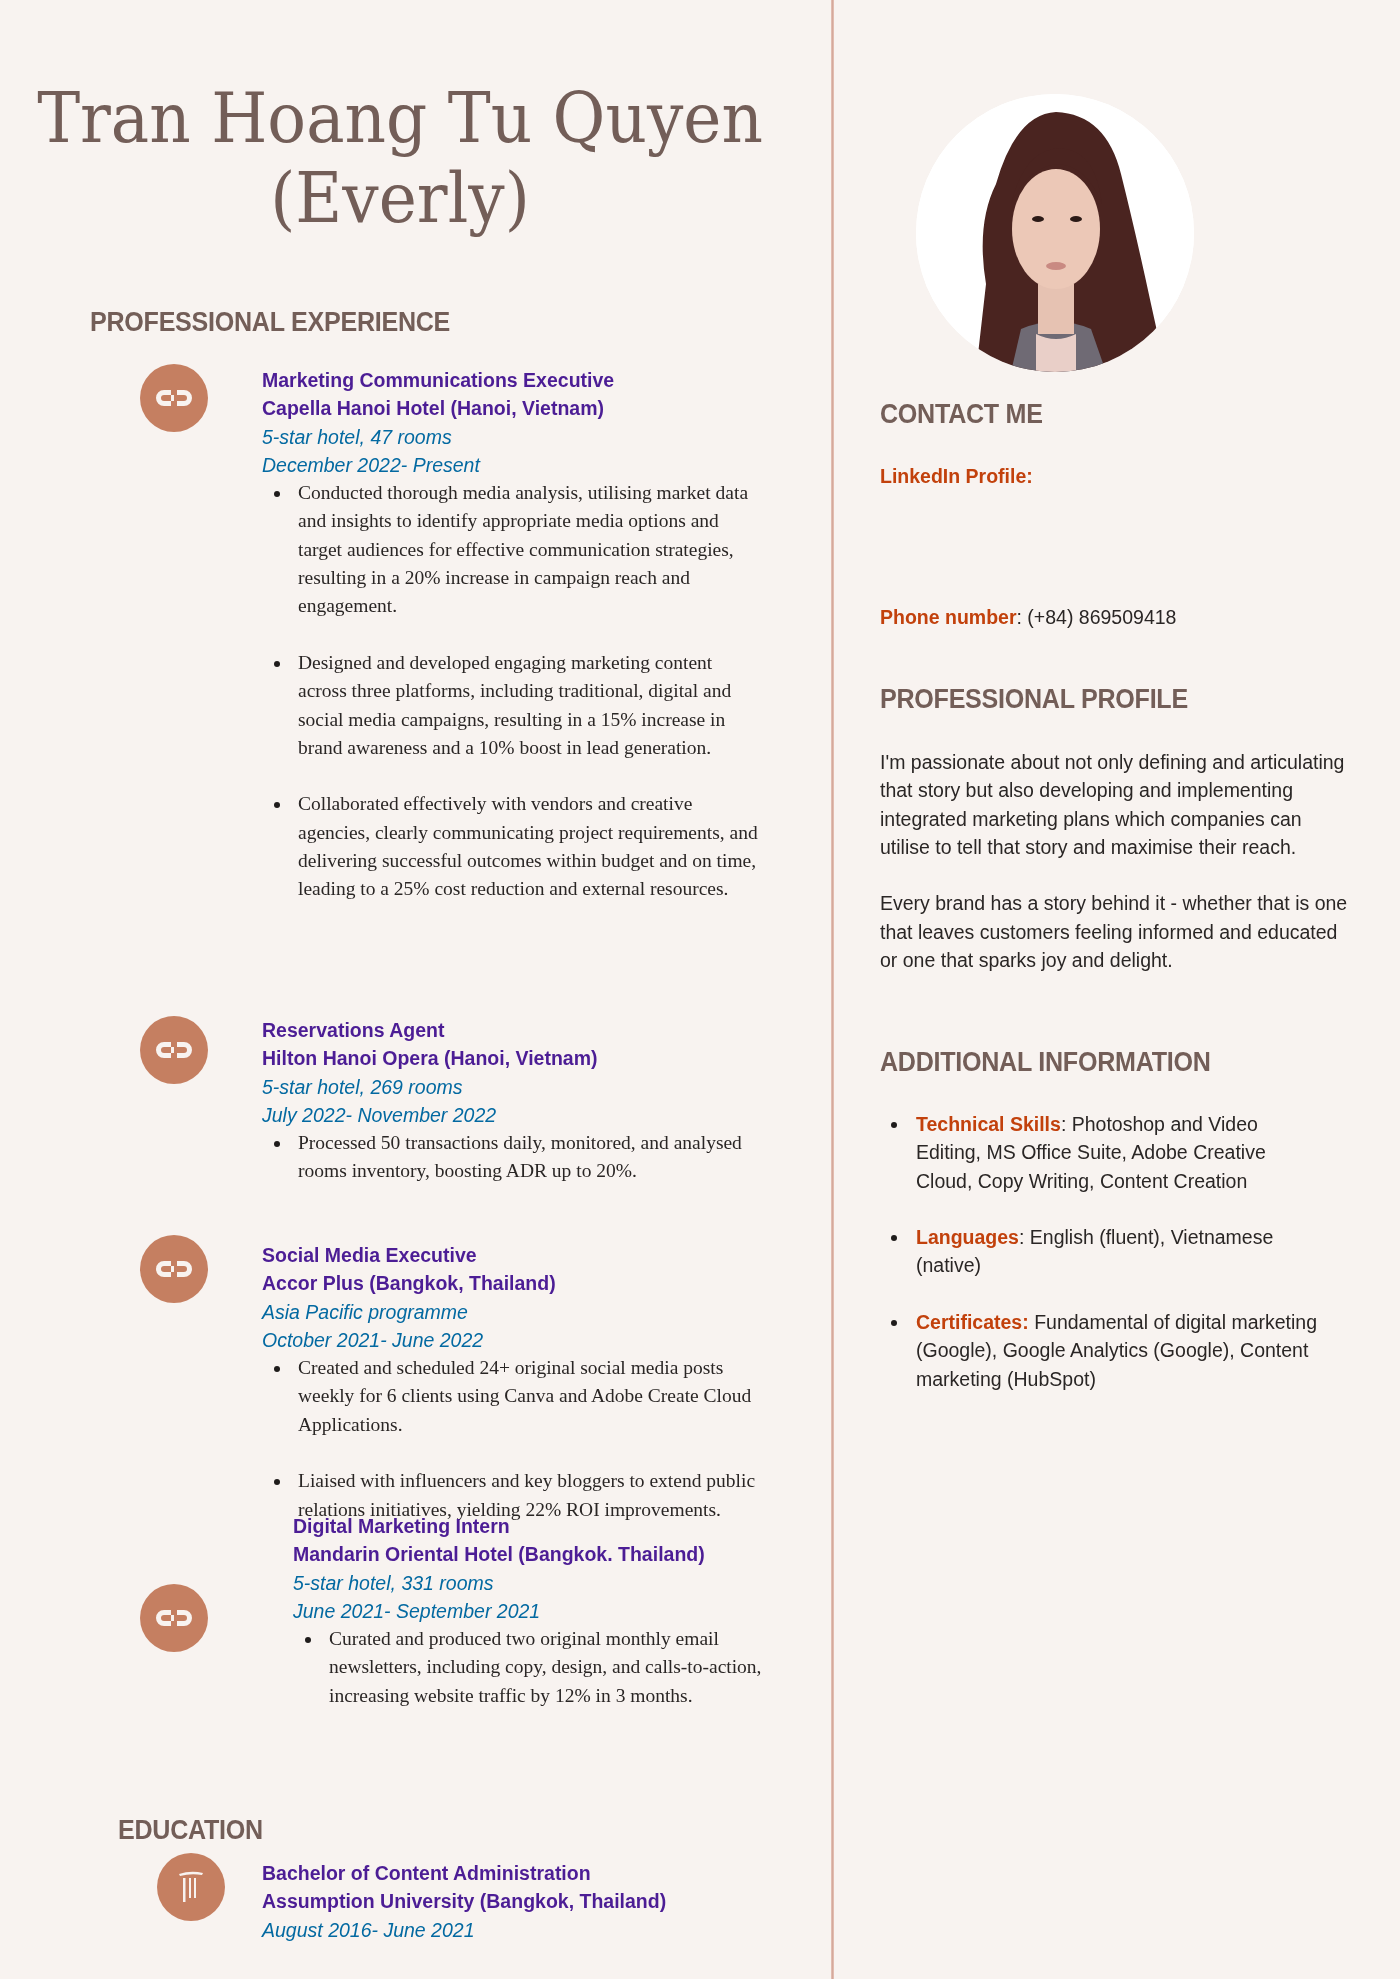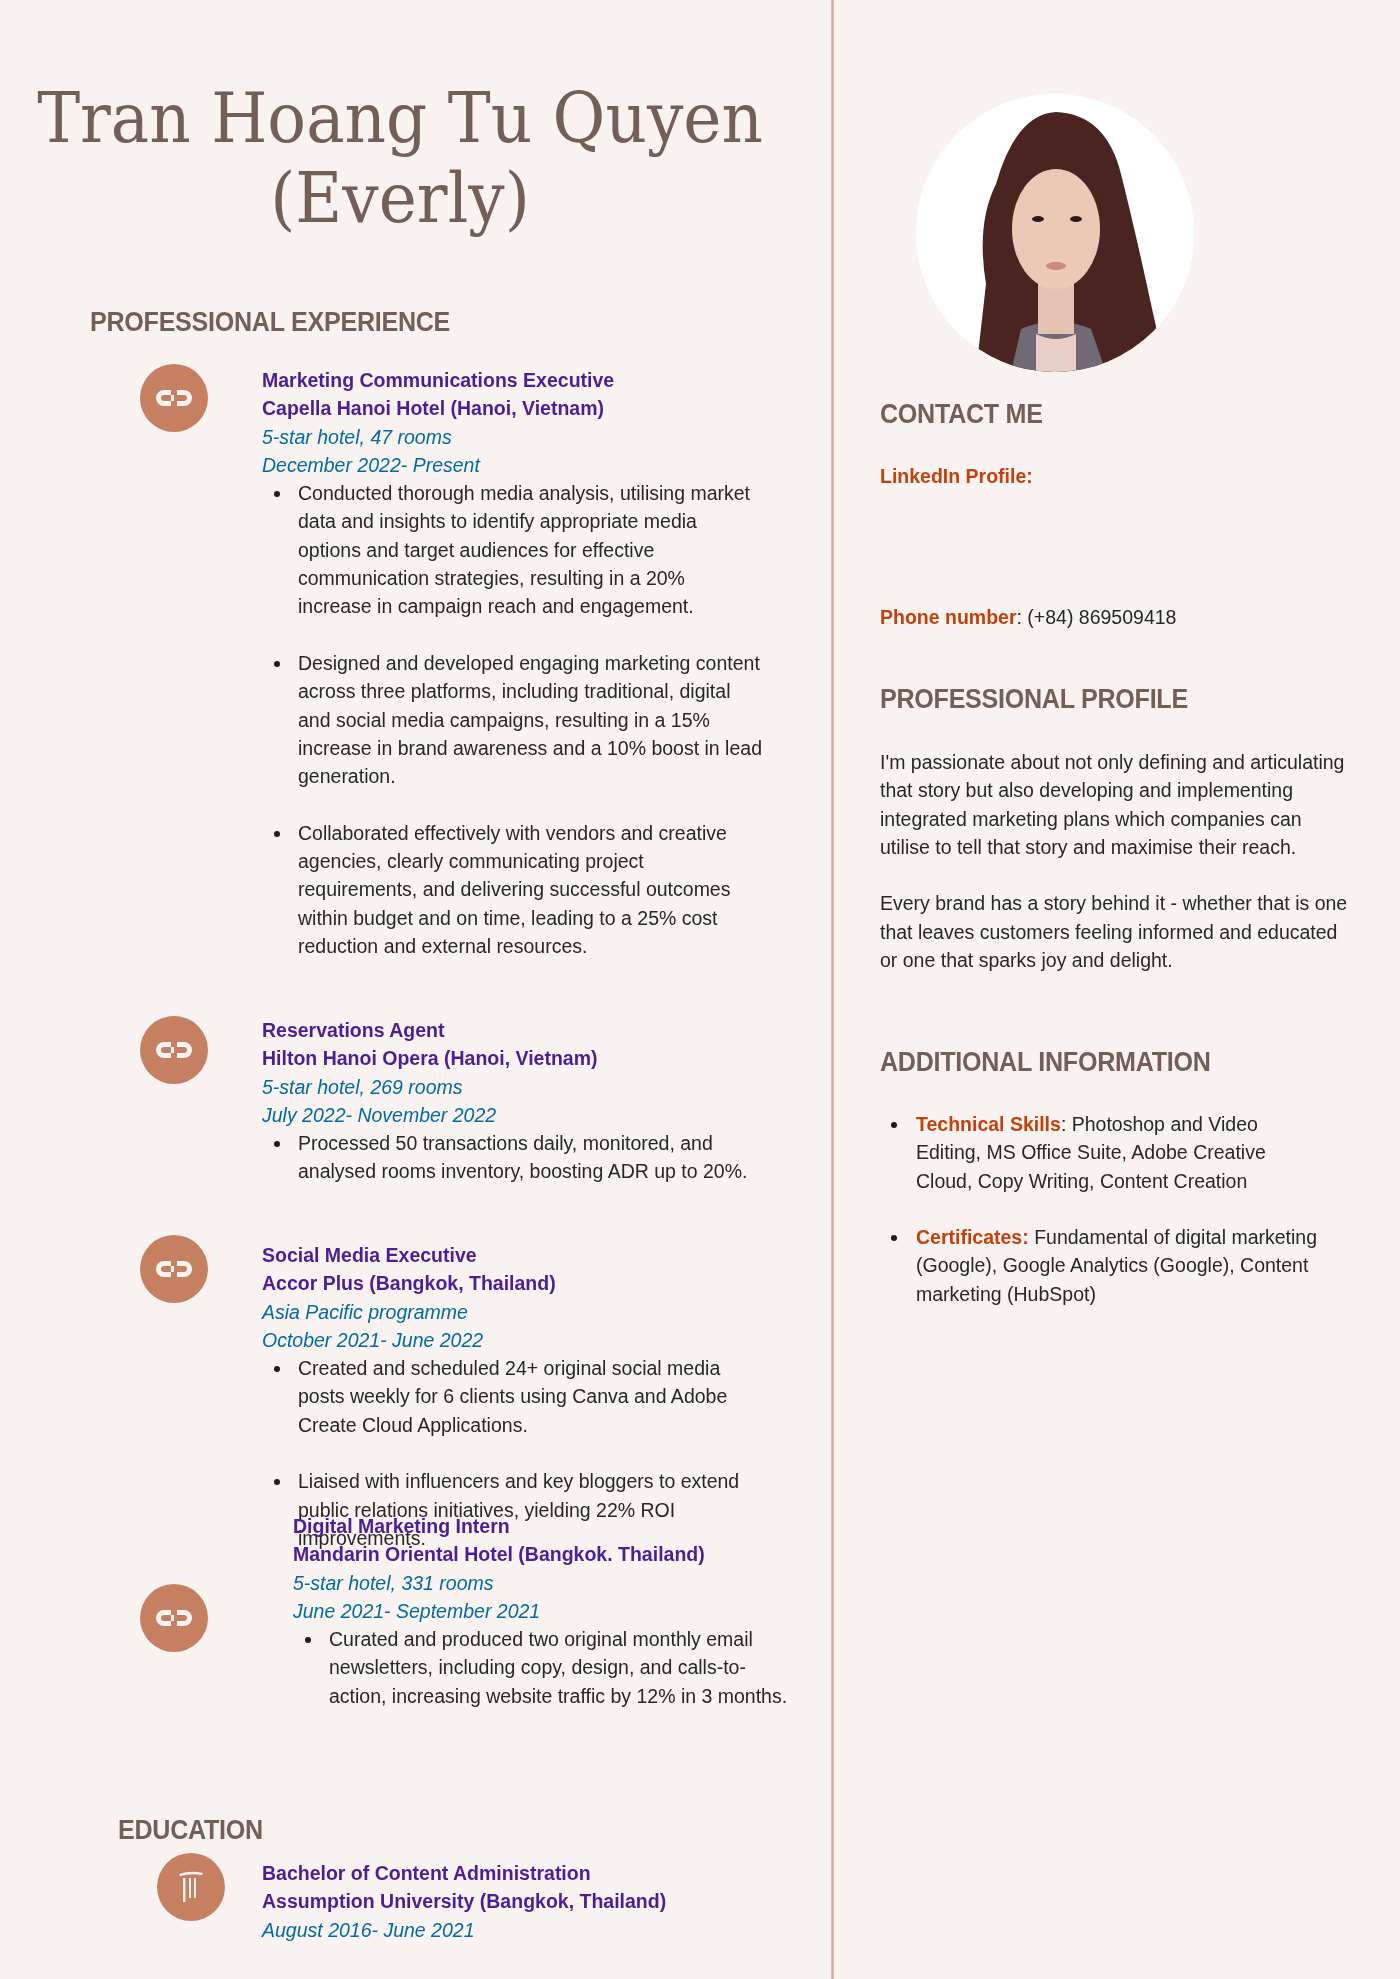--- a/index.html
+++ b/index.html
@@ -39,21 +39,21 @@
     transform-origin: 0 0;
   }
   .job {
     position: absolute; left: 262px; width: 500px;
     font-size: 19.5px; line-height: 28.3px;
   }
   .job .role, .job .org { font-weight: bold; color: #4c1d95; }
   .job .meta { font-style: italic; color: #0369a1; }
   .job ul { list-style: none; margin-top: 0; }
   .job li {
-    position: relative; padding-left: 36px; color: #2a2625;
+    position: relative; padding-left: 36px; color: #2a2625; font-family: Liberation Serif, serif;
   }
   .job li::before {
     content: ""; position: absolute; left: 12px; top: 12px;
     width: 6px; height: 6px; border-radius: 50%; background: #1f1c1b;
   }
   .job li + li { margin-top: 28.3px; }
   .icon-circle {
     position: absolute; width: 68px; height: 68px; border-radius: 50%;
     background: #c57f61;
     display: flex; align-items: center; justify-content: center;
@@ -192,15 +192,16 @@
 <h2 class="section-title" style="left:880px; top:684px;">PROFESSIONAL PROFILE</h2>
 <div class="right-block" style="top:748px;">
   <p>I'm passionate about not only defining and articulating that story but also developing and implementing integrated marketing plans which companies can utilise to tell that story and maximise their reach.</p>
   <p>Every brand has a story behind it - whether that is one that leaves customers feeling informed and educated or one that sparks joy and delight.</p>
 </div>
 
 <h2 class="section-title" style="left:880px; top:1047px;">ADDITIONAL INFORMATION</h2>
 <div class="right-block" style="top:1110px; width:440px;">
   <ul class="info-list">
     <li><b>Technical Skills</b><span>: </span><span>Photoshop and Video Editing, MS Office Suite, Adobe Creative Cloud, Copy Writing, Content Creation</span></li>
+    <li><b>Languages</b><span>: </span><span>English (fluent), Vietnamese (native)</span></li>
     <li><b>Certificates:</b><span> </span><span>Fundamental of digital marketing (Google), Google Analytics (Google), Content marketing (HubSpot)</span></li>
   </ul>
 </div>
 
 </body></html>

